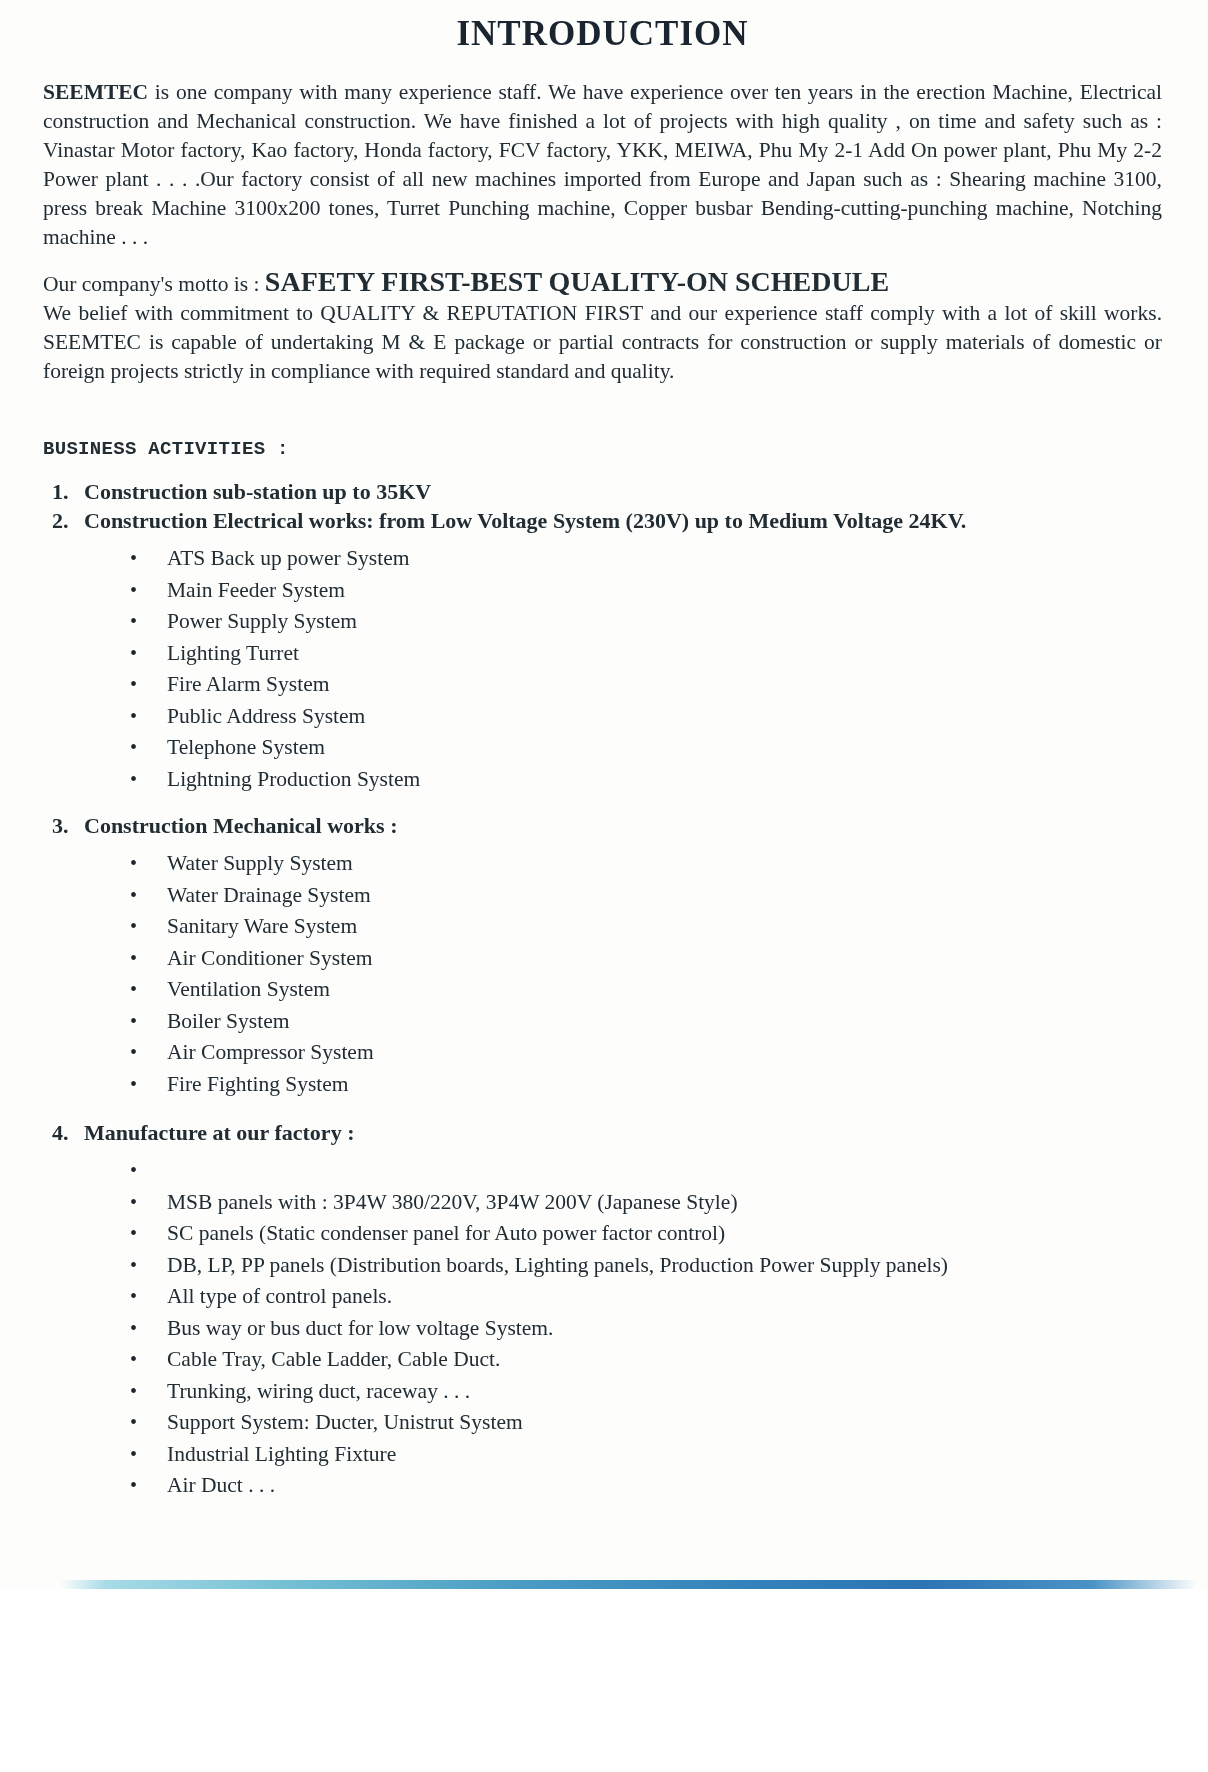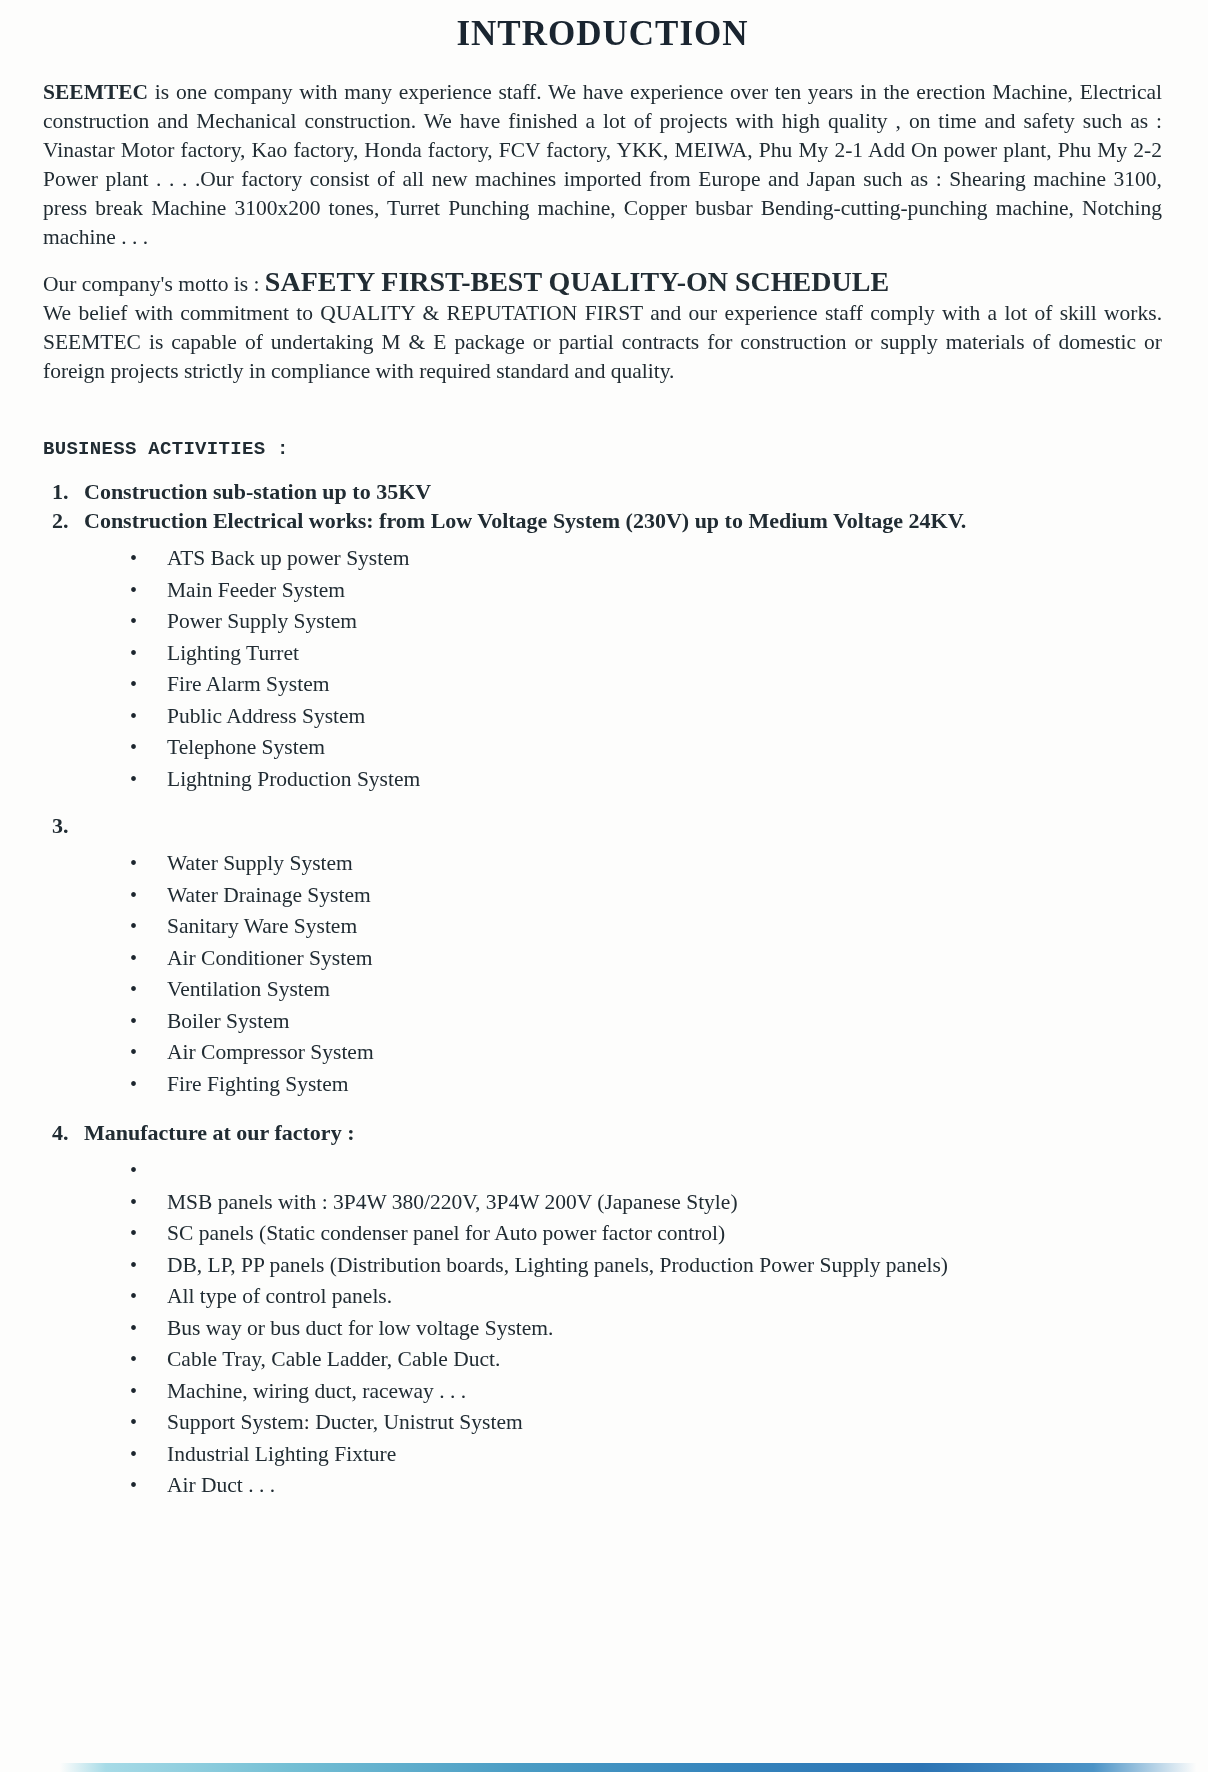--- a/index.html
+++ b/index.html
@@ -1,19 +1,19 @@
 <!DOCTYPE html>
 <html><head>
 <meta charset="utf-8">
 <style>
   html, body { margin: 0; padding: 0; background: #ffffff; }
   .page {
     position: relative;
     width: 1208px;
-    height: 1772px;
+    height: 1589px;
     box-sizing: border-box;
     background: #fdfdfc;
     font-family: "Liberation Serif", "DejaVu Serif", serif;
     color: #212c33;
     padding: 0 46px 0 43px;
     overflow: hidden;
   }
   .title {
     margin: 0;
     padding-top: 14px;
@@ -148,20 +148,21 @@
           <span class="bullet-text">Telephone System</span>
         </li>
         <li class="bullet-item">
           <span class="dot">•</span>
           <span class="bullet-text">Lightning Production System</span>
         </li>
       </ul>
 
     <div class="num-item ni-3">
       <span class="num">3.</span>
+      <span class="label">Construction Mechanical works :</span>
     </div>
     <ul class="bullets">
         <li class="bullet-item">
           <span class="dot">•</span>
           <span class="bullet-text">Water Supply System</span>
         </li>
         <li class="bullet-item">
           <span class="dot">•</span>
           <span class="bullet-text">Water Drainage System</span>
         </li>
@@ -218,21 +219,21 @@
         <li class="bullet-item">
           <span class="dot">•</span>
           <span class="bullet-text">Bus way or bus duct for low voltage System.</span>
         </li>
         <li class="bullet-item">
           <span class="dot">•</span>
           <span class="bullet-text">Cable Tray, Cable Ladder, Cable Duct.</span>
         </li>
         <li class="bullet-item">
           <span class="dot">•</span>
-          <span class="bullet-text">Machine, wiring duct, raceway . . .</span>
+          <span class="bullet-text">Trunking, wiring duct, raceway . . .</span>
         </li>
         <li class="bullet-item">
           <span class="dot">•</span>
           <span class="bullet-text">Support System: Ducter, Unistrut System</span>
         </li>
         <li class="bullet-item">
           <span class="dot">•</span>
           <span class="bullet-text">Industrial Lighting Fixture</span>
         </li>
         <li class="bullet-item">

